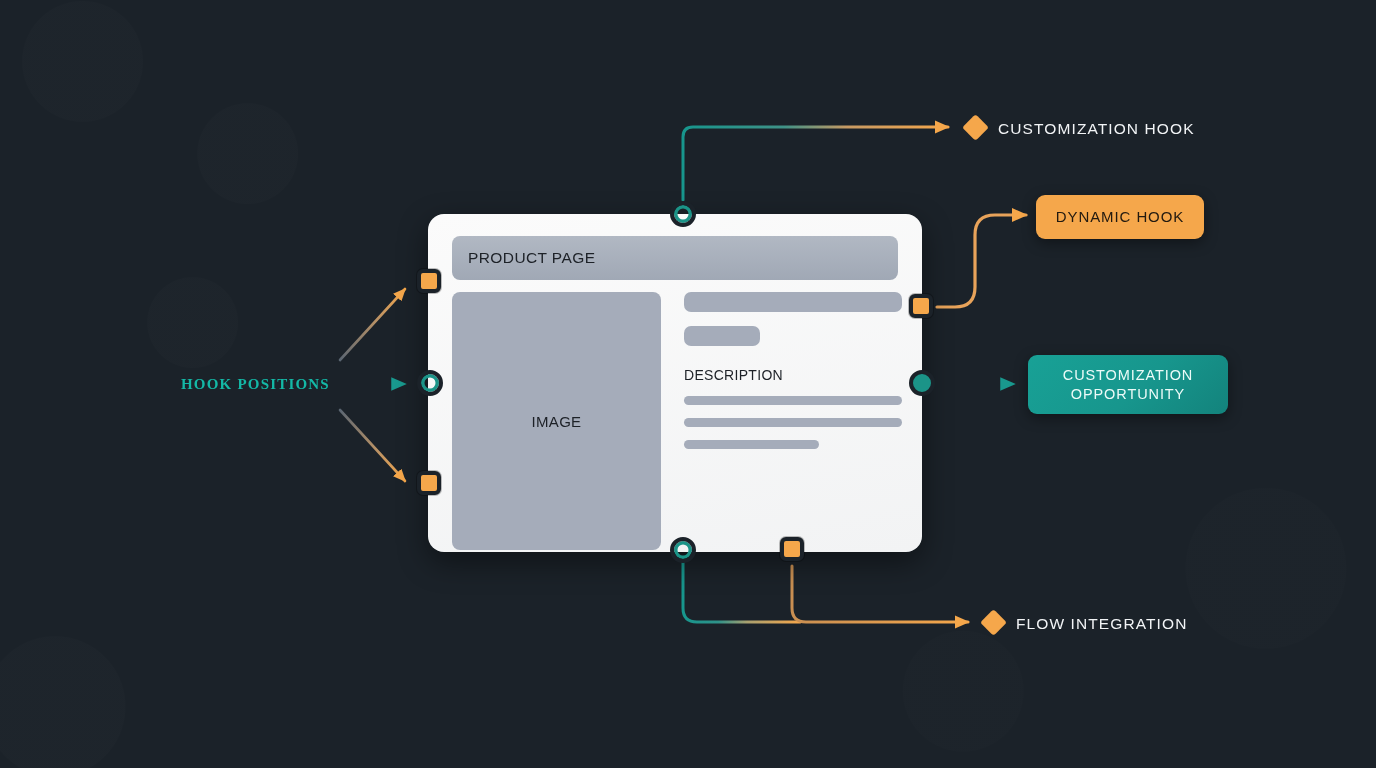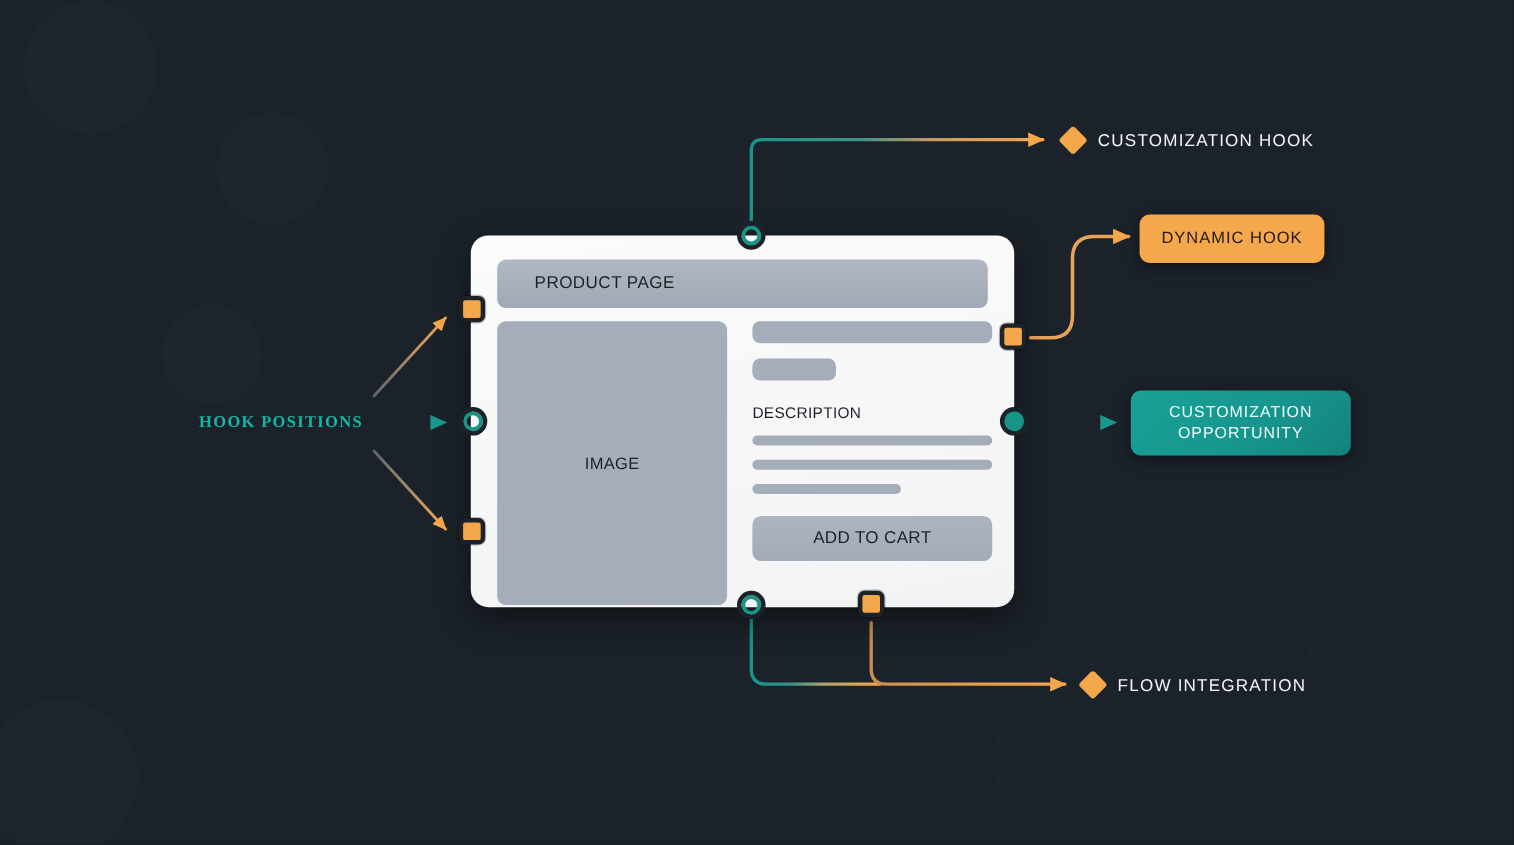--- a/index.html
+++ b/index.html
@@ -29,21 +29,21 @@
   .card {
     position:absolute; left:428px; top:214px; width:494px; height:338px;
     background:linear-gradient(170deg,#fbfbfb 0%,#f2f3f4 100%);
     border-radius:16px;
     box-shadow:0 10px 30px rgba(0,0,0,.45);
   }
   .card-header {
     position:absolute; left:24px; top:22px; width:446px; height:44px;
     background:linear-gradient(180deg,#b1b8c3 0%,#a0a8b5 100%);
     border-radius:8px;
-    display:flex; align-items:center; padding-left:34px;
+    display:flex; align-items:center; padding-left:16px;
   }
   .card-header span { font-size:15.5px; color:#1d2127; letter-spacing:.4px; }
 
   .image-box {
     position:absolute; left:452px; top:292px; width:209px; height:258px;
     background:#a5acba; border-radius:8px;
     display:flex; align-items:center; justify-content:center;
   }
   .image-box span { font-size:15px; color:#1d2127; letter-spacing:.3px; }
 
@@ -184,21 +184,20 @@
     <span>IMAGE</span>
   </div>
 
   <div class="detail-col">
     <div class="bar b1"></div>
     <div class="bar b2"></div>
     <div class="desc-label">DESCRIPTION</div>
     <div class="line l1"></div>
     <div class="line l2"></div>
     <div class="line l3"></div>
-    <div class="cart-btn">ADD TO CART</div>
   </div>
 
   <div class="node sq" style="left:417px; top:269px;"></div>
   <div class="node ring" style="left:417px; top:370px;"></div>
   <div class="node sq" style="left:417px; top:471px;"></div>
   <div class="node ring" style="left:670px; top:201px;"></div>
   <div class="node sq" style="left:909px; top:294px;"></div>
   <div class="node dot" style="left:909px; top:370px;"></div>
   <div class="node ring" style="left:670px; top:537px;"></div>
   <div class="node sq" style="left:780px; top:537px;"></div>

